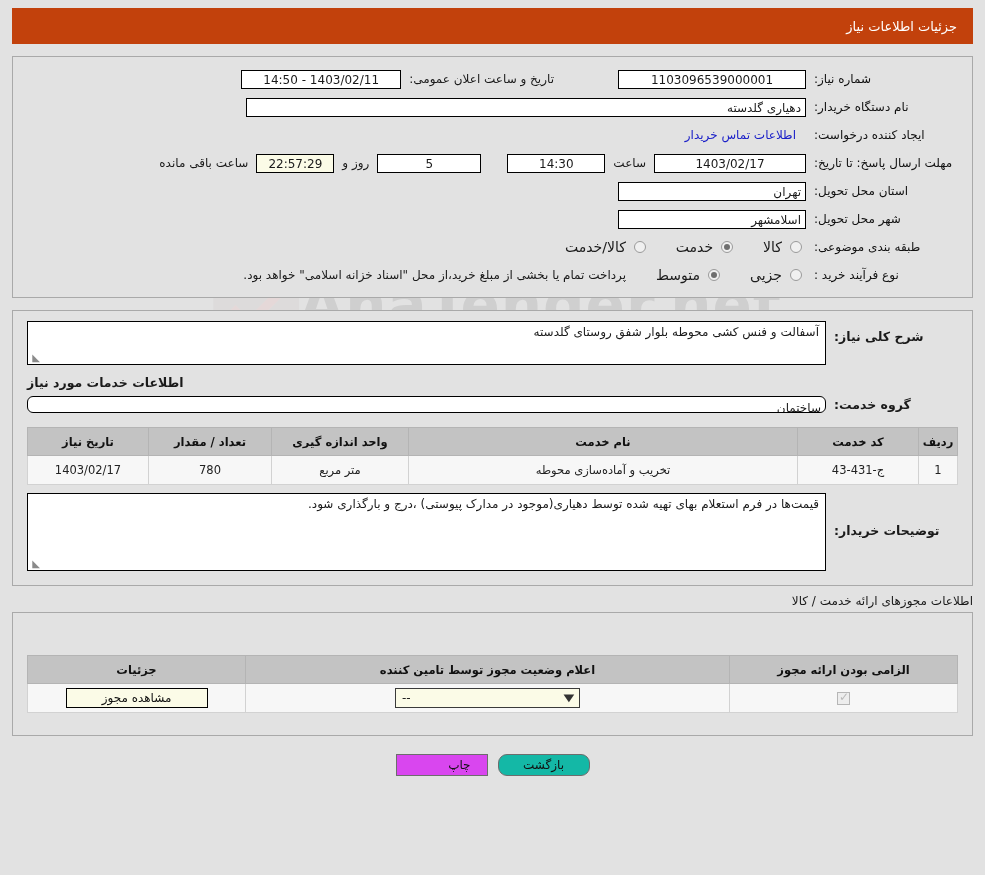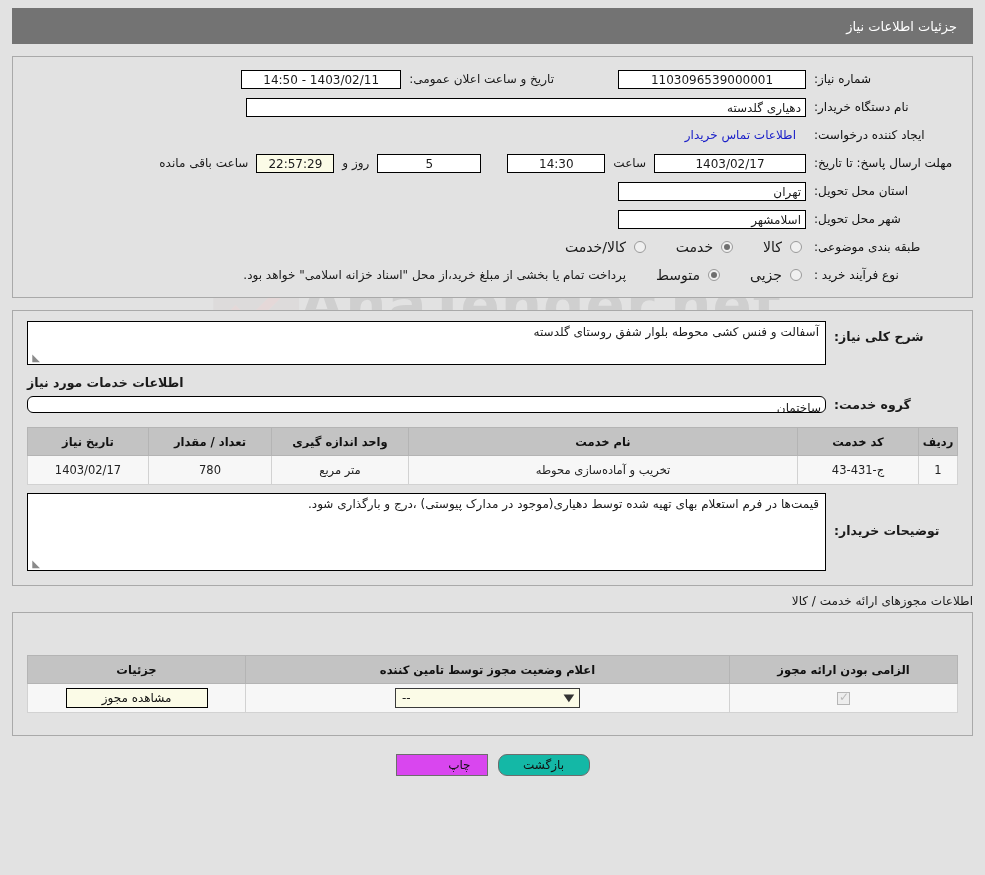--- a/index.html
+++ b/index.html
@@ -51,21 +51,21 @@
     left: 50%; top: 50%;
     transform: translate(-50%,-55%) rotate(-45deg);
     width: 40px; height: 18px;
     border-left: 9px solid #f2b9b9;
     border-bottom: 9px solid #f2b9b9;
   }
 
   
   .page-banner {
     margin: 8px 12px 0 12px;
-    background: #737373;
+    background: #c2410c;
     color: #ffffff;
     height: 36px;
     display: flex;
     align-items: center;
     justify-content: flex-start;
     padding: 0 16px;
     font-size: 13px;
     position: relative;
     z-index: 2;
   }

